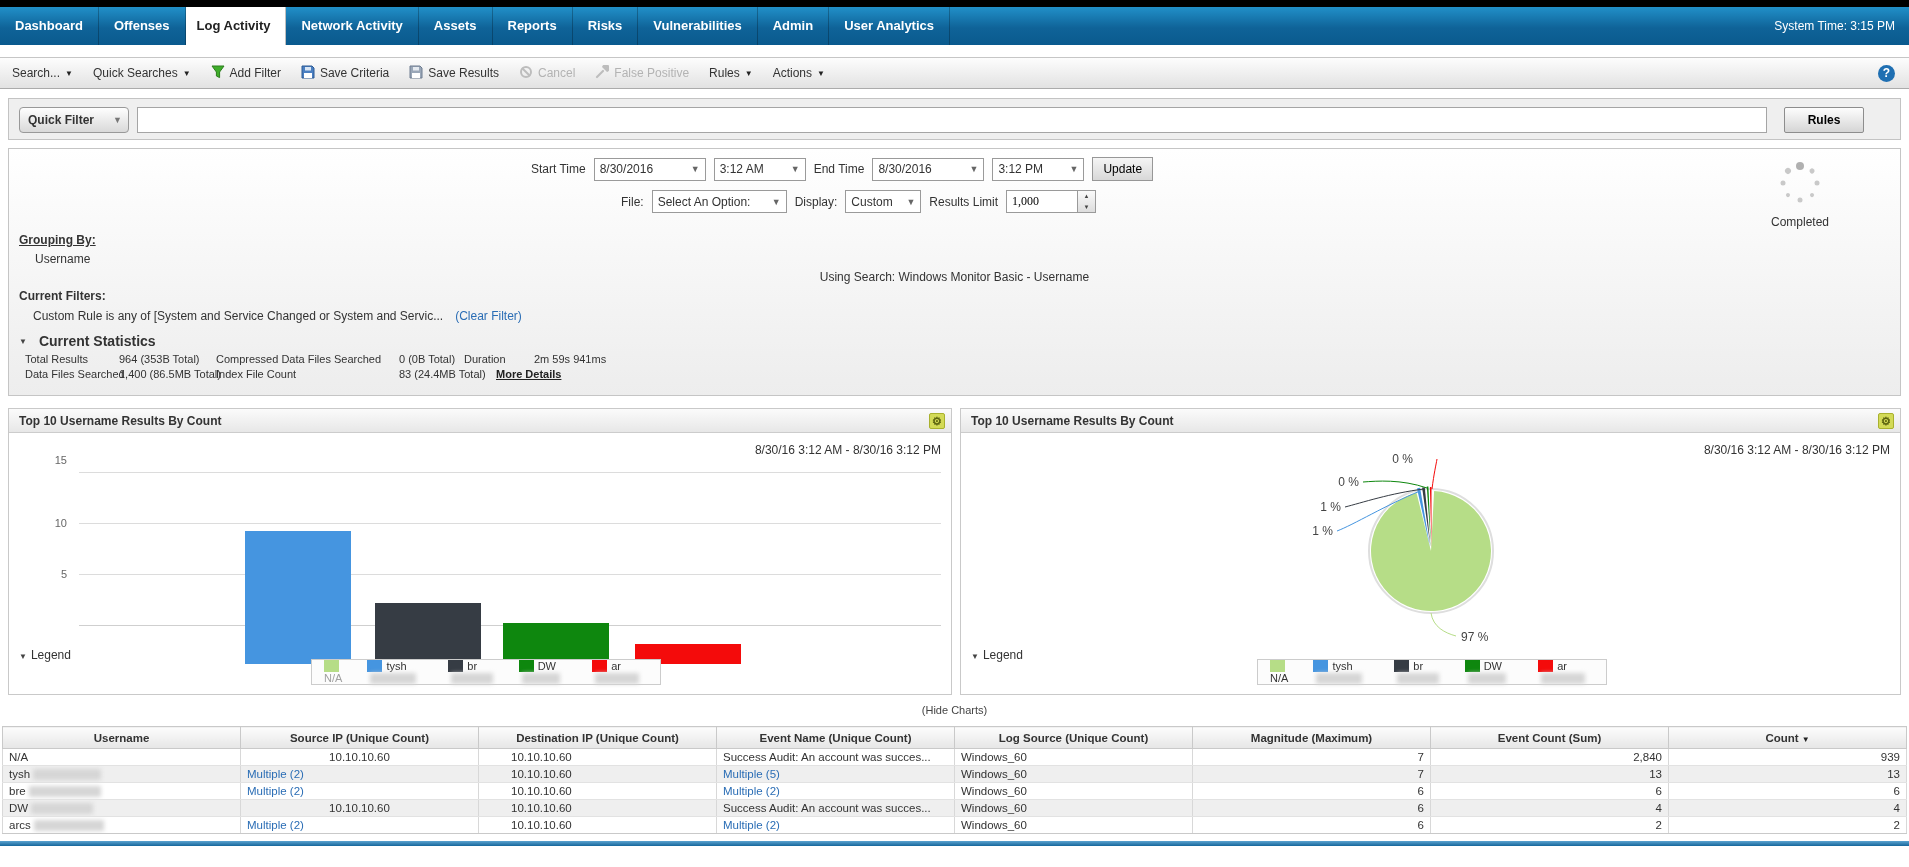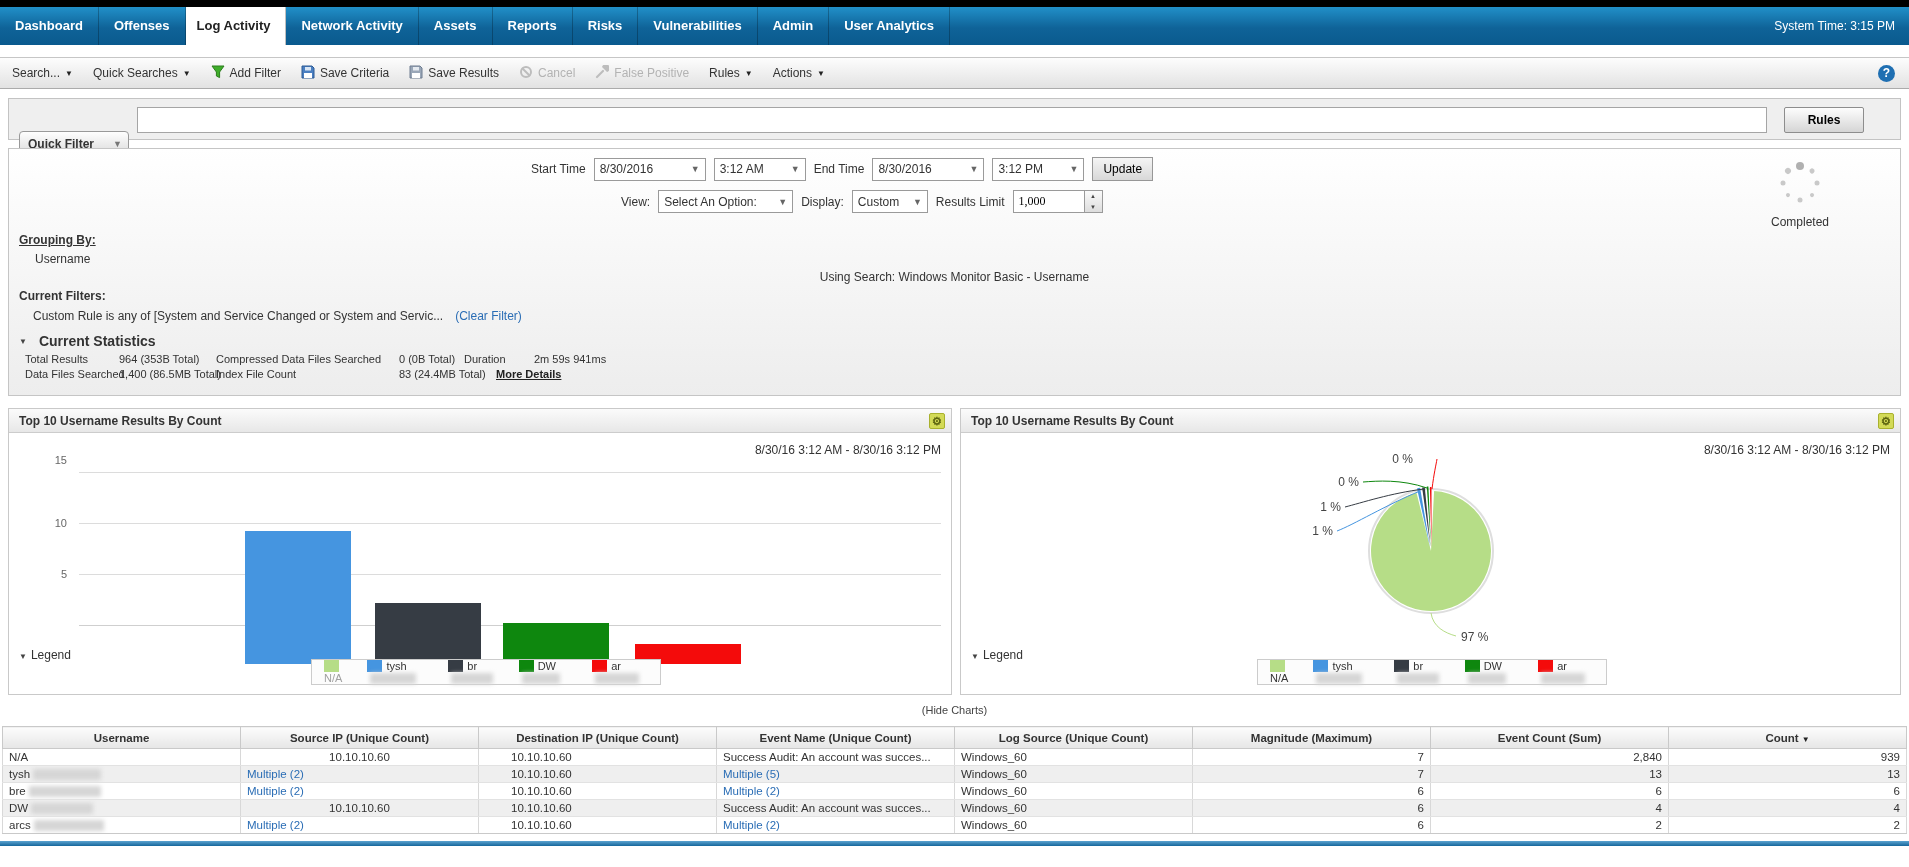--- a/index.html
+++ b/index.html
@@ -34,21 +34,21 @@
     position:absolute; right:14px; width:17px; height:17px; border-radius:50%;
     background:#1f6fb2; color:#fff; font-weight:bold; font-size:12px; text-align:center; line-height:17px; cursor:pointer;
   }
   
   .qf-box {
     margin:9px 8px 0 8px; height:42px; background:#efefef; border:1px solid #c3c3c3; position:relative;
   }
   .qf-dd {
     position:absolute; left:10px; top:8px; width:110px; height:26px;
     background:linear-gradient(#fefefe,#d9d9d9); border:1px solid #999; border-radius:4px;
-    font-weight:bold; font-size:12px; line-height:24px; padding-left:8px; cursor:pointer;margin-top:24px;
+    font-weight:bold; font-size:12px; line-height:24px; padding-left:8px; cursor:pointer;
   }
   .qf-dd .dd-arrow { position:absolute; right:6px; top:0; line-height:24px; color:#777; font-size:9px; }
   .qf-input {
     position:absolute; left:128px; top:8px; width:1630px; height:26px;
     border:1px solid #a5a5a5; background:#fff; padding:0 6px; font-size:12px;
     font-family:"Liberation Sans", sans-serif;
   }
   .qf-search {
     position:absolute; right:36px; top:8px; width:80px; height:26px;
     background:linear-gradient(#fdfdfd,#d5d5d5); border:1px solid #8d8d8d; border-radius:2px;
@@ -235,21 +235,21 @@
         <span class="dd-arrow">▼</span>
     </span>
     <span class="sel" style="width:92px;">
       <span>3:12 PM</span>
         <span class="dd-arrow">▼</span>
     </span>
     <button class="btn-gray">Update</button>
   </div>
 
   <div class="row-abs" style="left:612px; top:41px;">
-    <span>View:</span>
+    <span>File:</span>
     <span class="sel" style="width:135px;">
       <span>Select An Option:</span>
         <span class="dd-arrow">▼</span>
     </span>
     <span>Display:</span>
     <span class="sel" style="width:76px;">
       <span>Custom</span>
         <span class="dd-arrow">▼</span>
     </span>
     <span>Results Limit</span>

